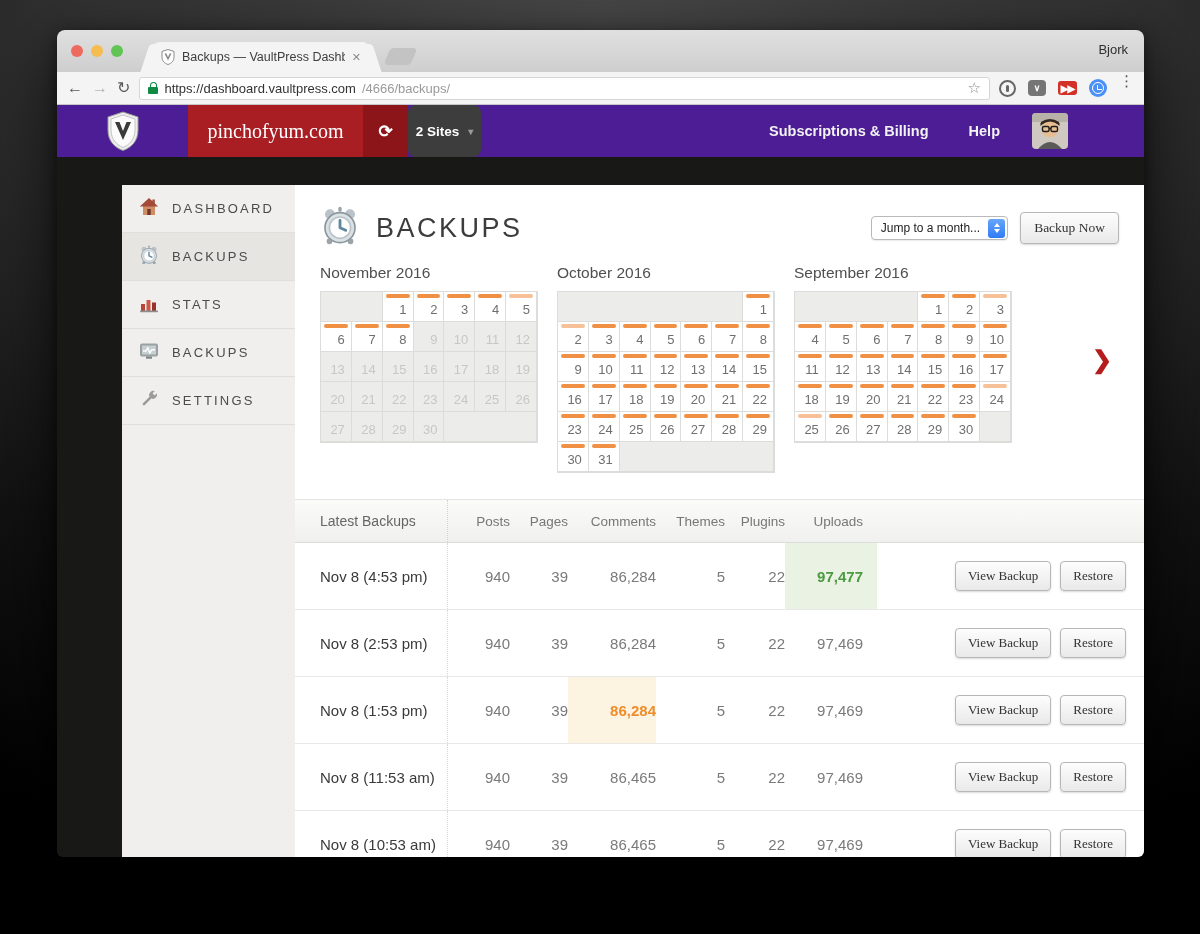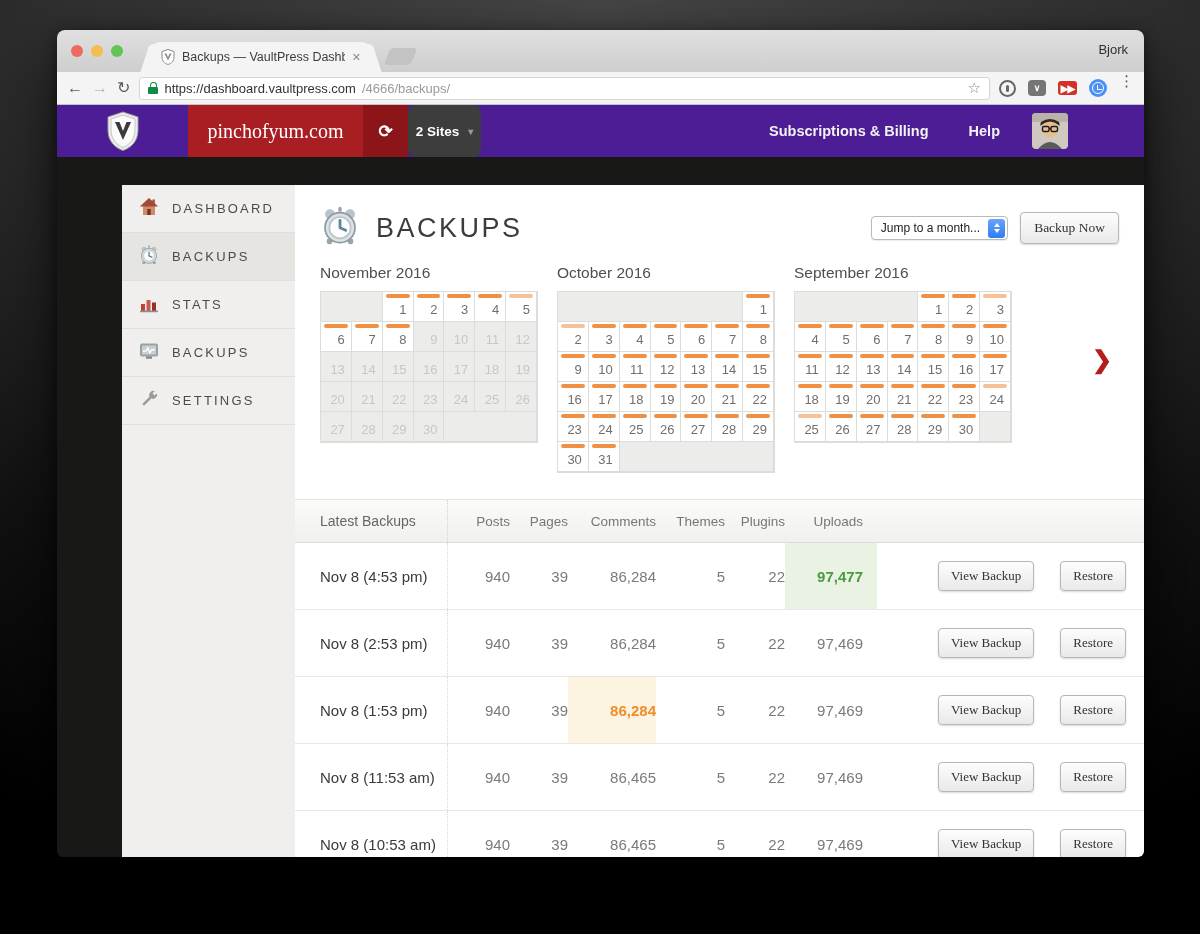--- a/index.html
+++ b/index.html
@@ -124,21 +124,21 @@
   .t-head .h-col.uploads { padding-right:14px; }
   .t-rows { flex:1; overflow:hidden; }
   .t-row { height:67px; border-bottom:1px solid #e8e8e6; align-items:center; }
   .t-date { font-size:15px; color:#3a3a3a; padding-left:25px; align-self:stretch; display:flex;
     align-items:center; border-right:1px dotted #d8d8d6; }
   .t-num { font-size:15px; color:#7a7a7a; text-align:right; }
   .t-num.cell-flex { align-self:stretch; display:flex; align-items:center; justify-content:flex-end; }
   .t-num.uploads { padding-right:14px; }
   .hl-green { background:#eaf2e4; color:#4a9a3f; font-weight:bold; }
   .hl-orange { background:#fcf3e1; color:#ef8d2a; font-weight:bold; }
-  .t-actions { display:flex; justify-content:flex-end; align-items:center; gap:26px; padding-right:18px; }
+  .t-actions { display:flex; justify-content:flex-end; align-items:center; gap:9px; padding-right:18px; }
   .t-actions .btn { font-size:13px; padding:6px 12px; }
 </style>
 </head>
 <body>
 
 <div class="window">
 
   <div class="tabbar">
     <div class="lights">
       <div class="light red"></div>

